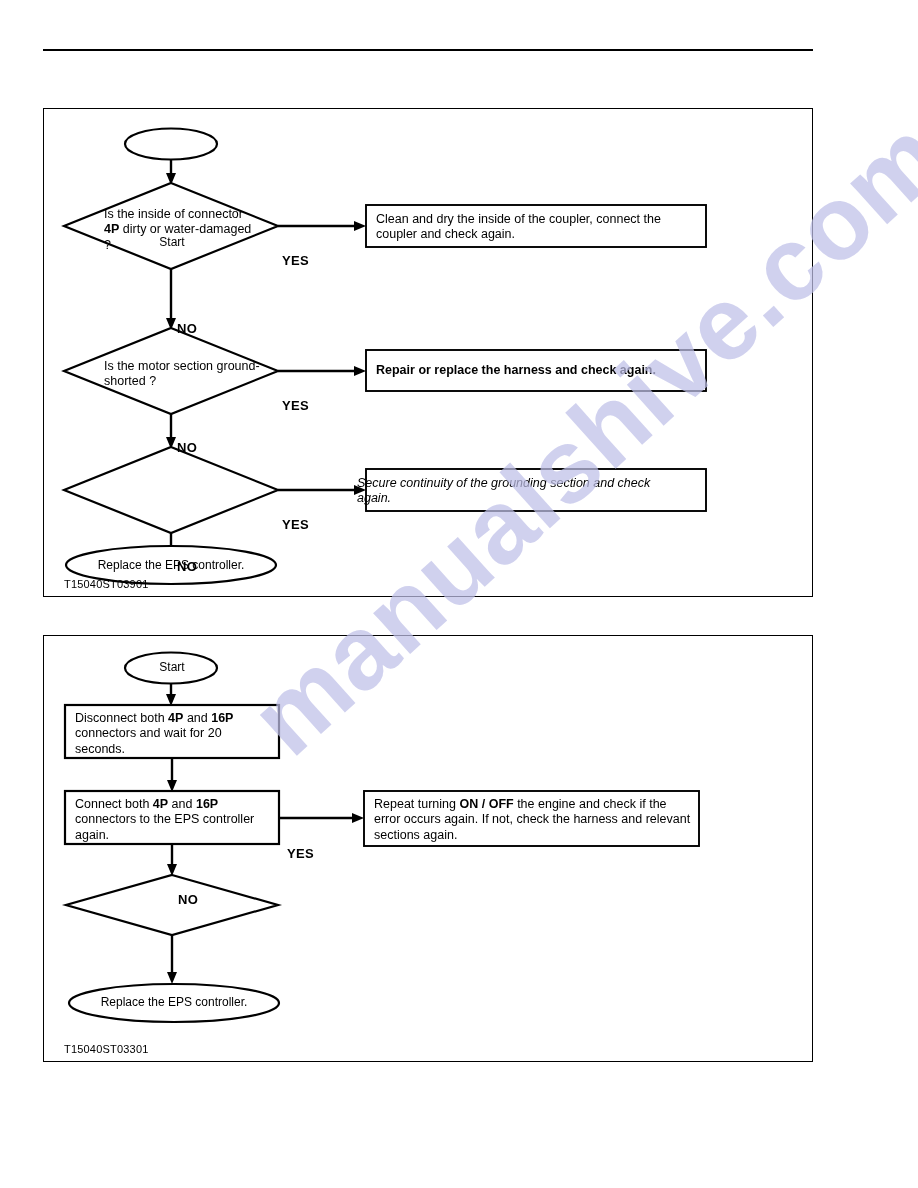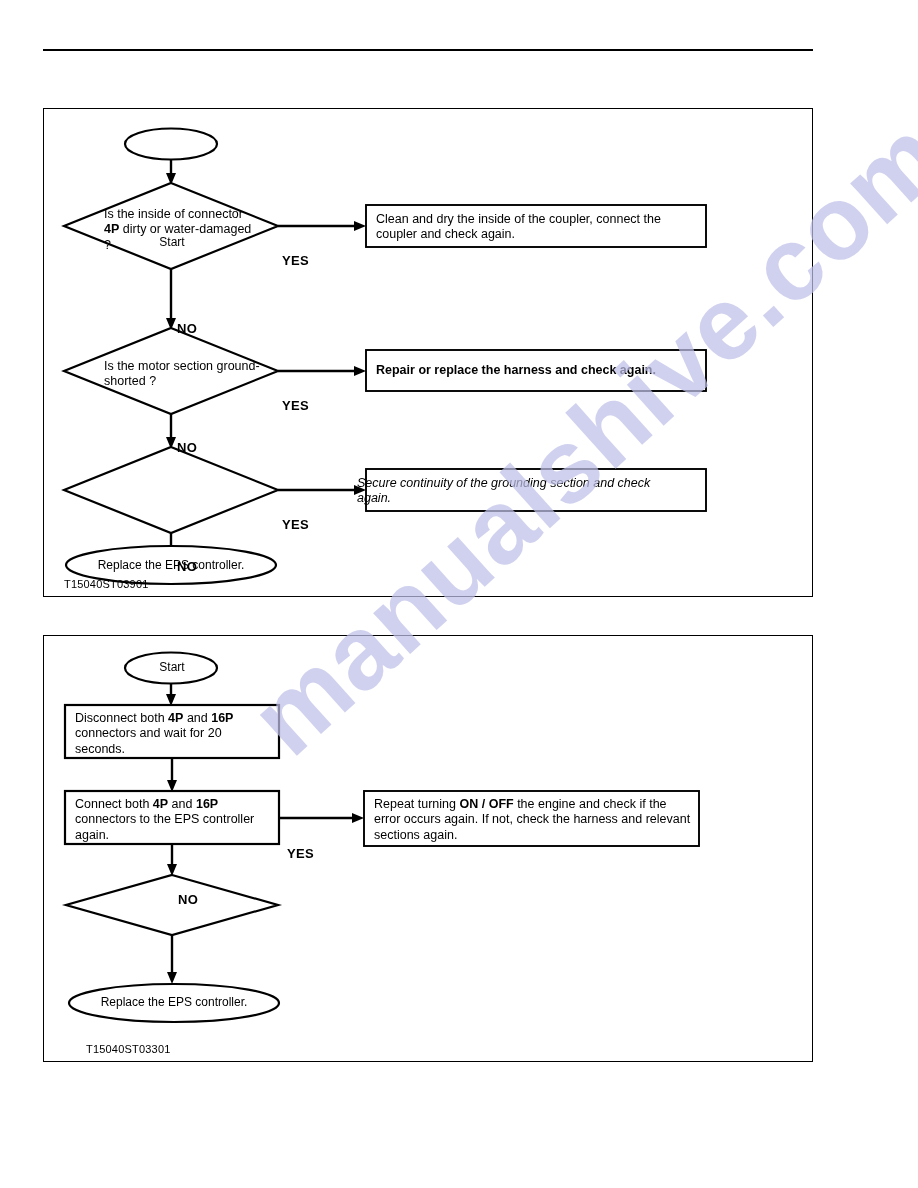--- a/index.html
+++ b/index.html
@@ -74,21 +74,21 @@
   .panel-caption {
     position: absolute;
     left: 20px;
     font-family: "Liberation Sans", sans-serif;
     font-size: 11px;
     letter-spacing: 0.2px;
     color: #000;
     white-space: nowrap;
   }
   #caption-1 { bottom: 6px; }
-  #caption-2 { bottom: 6px; margin-left: 22px; }
+  #caption-2 { bottom: 6px; }
 
   
   .flow {
     position: absolute;
     left: 0;
     top: 0;
     overflow: visible;
   }
   .flow .shape {
     fill: #ffffff;

